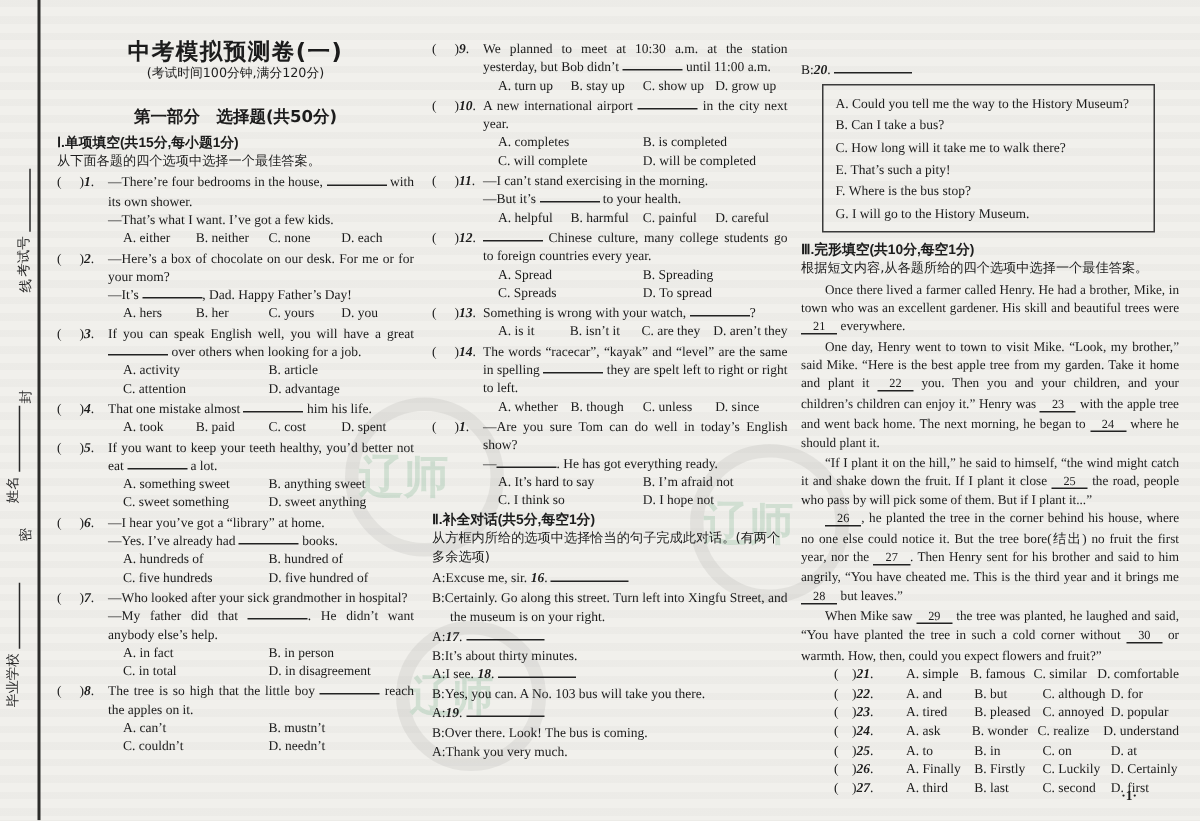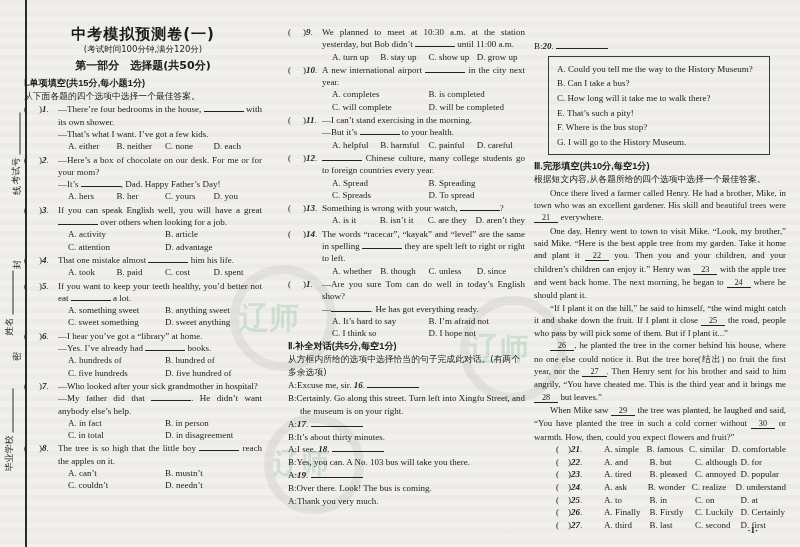--- a/index.html
+++ b/index.html
@@ -5,26 +5,26 @@
   html,body{margin:0;padding:0;background:#e8e7e3;}
   .page{position:relative;width:800px;height:547px;background:#f1f0ec;overflow:hidden;
         font-family:"Liberation Serif",serif;color:#1c1c1c;}
   .page::before{content:"";position:absolute;inset:0;pointer-events:none;
         background:repeating-linear-gradient(180deg,rgba(0,0,0,.02) 0 5px,rgba(255,255,255,.02) 5px 11px);}
   .seal-line{position:absolute;left:25px;top:0;width:2px;height:547px;background:#2c2c2a;}
   .vlabel{position:absolute;display:flex;align-items:center;gap:3px;white-space:nowrap;
         font-family:"DejaVu Sans",sans-serif;font-size:9px;color:#2a2a2a;transform:rotate(-90deg);}
   .vlabel .ul{display:inline-block;border-bottom:1px solid #2a2a2a;height:8px;}
   .col{position:absolute;top:26px;font-size:9px;line-height:12.3px;text-align:justify;}
-  #col1{left:24px;width:238px;}
+  #col1{left:38px;width:238px;}
   #col2{left:288px;width:237px;}
   #col3{left:534px;width:252px;top:40px;}
   .title{font-family:"DejaVu Sans",sans-serif;font-weight:bold;font-size:15px;text-align:center;
         letter-spacing:1px;margin:2px 0 3px;}
-  .subtitle{font-size:8.5px;text-align:center;margin-bottom:4px;font-family:"DejaVu Sans",sans-serif;}
+  .subtitle{font-size:8.5px;text-align:center;margin-bottom:16px;font-family:"DejaVu Sans",sans-serif;}
   .part{font-family:"DejaVu Sans",sans-serif;font-weight:bold;font-size:11px;text-align:center;margin-bottom:5px;}
   .sec-h{font-family:Liberation Sans, sans-serif;font-weight:bold;font-size:9.2px;text-align:left;line-height:13px;}
   .sec-i{font-family:"DejaVu Sans",sans-serif;font-size:8.8px;text-align:left;line-height:12.5px;margin-bottom:1px;}
   .q{position:relative;padding-left:34px;margin-bottom:1px;}
   .qpre{position:absolute;left:0;top:0;white-space:nowrap;}
   .qn{font-style:italic;font-weight:bold;}
   .blank{display:inline-block;width:40px;border-bottom:1px solid #222;height:8px;vertical-align:baseline;}
   .blank.wide{width:52px;}
   .opts{display:flex;flex-wrap:wrap;padding-left:10px;}
   .opts.c4 .opt{flex:1;white-space:nowrap;}

